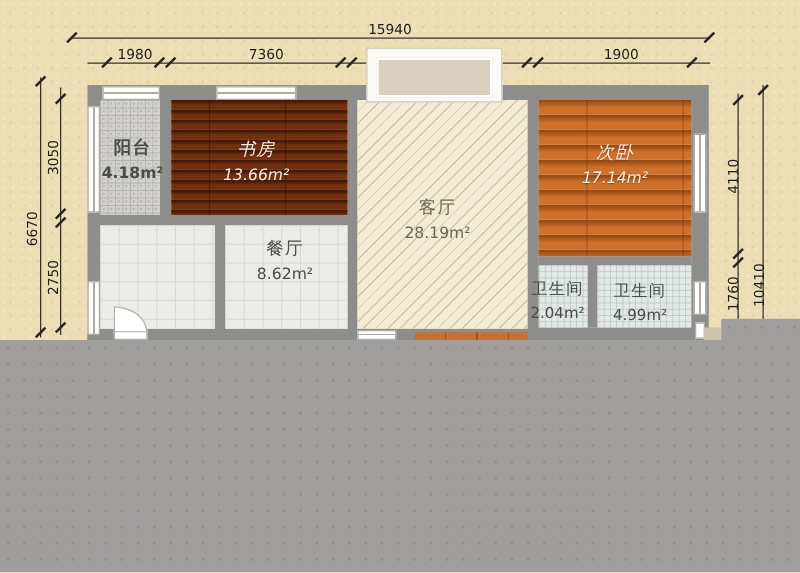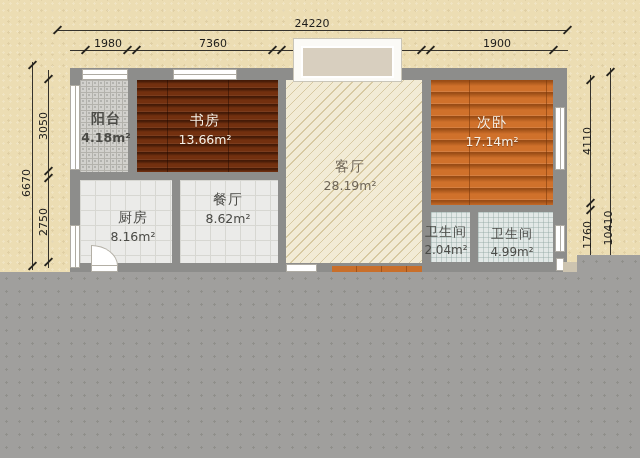--- a/index.html
+++ b/index.html
@@ -53,42 +53,42 @@
   .win{position:absolute;background-color:#fff;border:1px solid #aeaba3;box-sizing:border-box;}
   .win-v{background-image:linear-gradient(90deg,transparent 44%,#aeaba3 44%,#aeaba3 58%,transparent 58%);}
   .win-h{background-image:linear-gradient(0deg,transparent 44%,#aeaba3 44%,#aeaba3 58%,transparent 58%);}
   .door-arc{position:absolute;background:#fff;border:1px solid #b3afa5;border-radius:0 100% 0 0;box-sizing:border-box;}
   .bay-outer{position:absolute;background:#fbfaf6;border:1px solid #c9c5b8;box-sizing:border-box;}
   .bay-inner{position:absolute;background:#d8cfbf;border:2px solid #ffffff;box-sizing:border-box;}
   
   .rlabel{position:absolute;transform:translate(-50%,-50%);text-align:center;line-height:19px;color:#4b4b47;white-space:nowrap;}
   .rlabel .nm{display:block;font-size:14px;letter-spacing:1px;}
   .rlabel .ar{display:block;font-size:12.5px;letter-spacing:0;}
-  .rlabel.light{color:#f6f1e7;text-shadow:0 1px 1px rgba(60,20,0,0.4);}
+  .rlabel.light{color:#f6f1e7;text-shadow:0 1px 1px rgba(60,20,0,0.4);font-style:italic;}
   .rlabel.living{color:#6e6557;}
   .rlabel.bath .nm{font-size:13px;text-align:center;}
   .rlabel.bath .ar{font-size:12px;}
   
   .gray{
     position:absolute;background-color:#a09f9d;
     background-image:radial-gradient(rgba(118,116,110,0.38) 1px,transparent 1.3px);
     background-size:13px 13px;}
   .notch{position:absolute;background:#cdc4b0;}
   .wood-strip{position:absolute;background:#c96f2a;
     background-image:repeating-linear-gradient(90deg,transparent 0 24px,rgba(120,55,10,0.5) 24px 25px);}
 </style>
 </head>
 <body>
 
 <div id="stage">
 
   <div class="dlh" style="left:57px;top:30px;width:511px;"></div>
   <div class="tk" style="left:52px;top:29px;"></div>
   <div class="tk" style="left:562px;top:29px;"></div>
-  <div class="dimh" style="left:312px;top:30px;">24220</div>
+  <div class="dimh" style="left:312px;top:30px;">15940</div>
 
   <div class="dlh" style="left:70px;top:50px;width:498px;"></div>
   <div class="tk" style="left:80px;top:49px;"></div>
   <div class="tk" style="left:122px;top:49px;"></div>
   <div class="tk" style="left:131px;top:49px;"></div>
   <div class="tk" style="left:267px;top:49px;"></div>
   <div class="tk" style="left:276px;top:49px;"></div>
   <div class="tk" style="left:416px;top:49px;"></div>
   <div class="tk" style="left:425px;top:49px;"></div>
   <div class="tk" style="left:548px;top:49px;"></div>
@@ -170,24 +170,20 @@
     <span class="ar">13.66m²</span>
   </div>
   <div class="rlabel living" style="left:350px;top:176px;">
     <span class="nm">客厅</span>
     <span class="ar">28.19m²</span>
   </div>
   <div class="rlabel light" style="left:492px;top:132px;">
     <span class="nm">次卧</span>
     <span class="ar">17.14m²</span>
   </div>
-  <div class="rlabel" style="left:133px;top:227px;">
-    <span class="nm">厨房</span>
-    <span class="ar">8.16m²</span>
-  </div>
   <div class="rlabel" style="left:228px;top:209px;">
     <span class="nm">餐厅</span>
     <span class="ar">8.62m²</span>
   </div>
   <div class="rlabel bath" style="left:446px;top:241px;">
     <span class="nm">卫生间</span>
     <span class="ar">2.04m²</span>
   </div>
   <div class="rlabel bath" style="left:512px;top:243px;">
     <span class="nm">卫生间</span>

